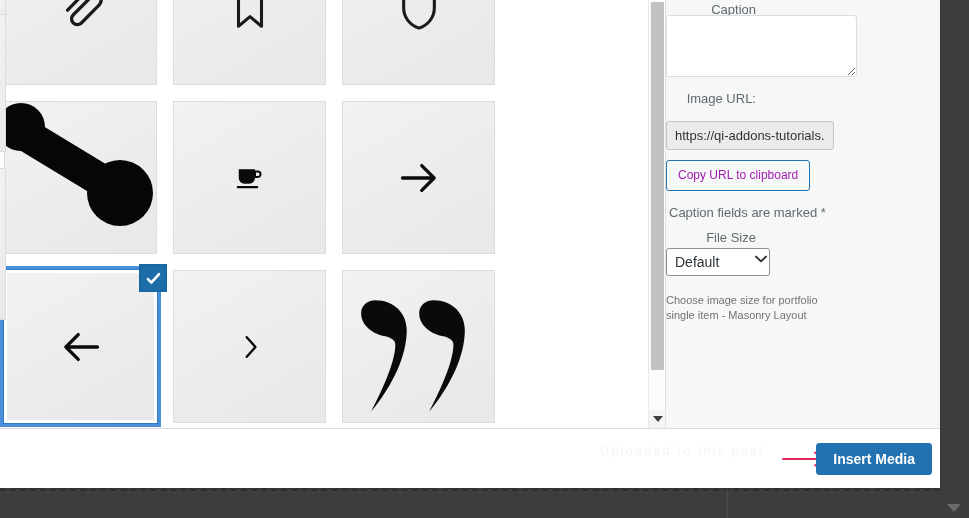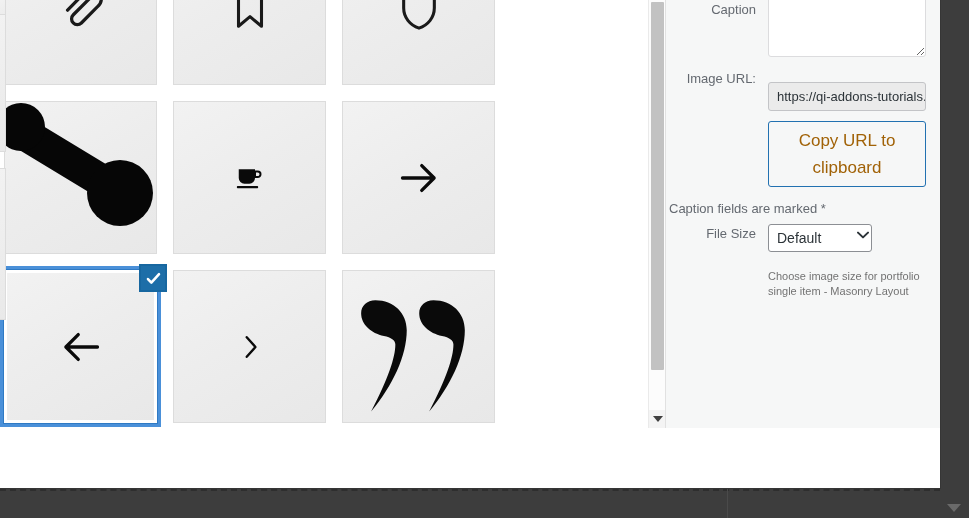--- a/index.html
+++ b/index.html
@@ -161,20 +161,21 @@
     background: #f6f7f7;
     border-left: 1px solid #e1e1e1;
     padding: 0 14px 0 0;
     position: relative;
     overflow: hidden;
   }
   .field-row {
     display: flex;
     align-items: flex-start;
     margin-bottom: 12px;
+    flex-direction: column;
   }
   .field-label {
     width: 102px;
     text-align: right;
     padding-right: 12px;
     font-size: 13px;
     color: #646970;
     line-height: 1.5;
     flex: none;
   }
@@ -207,23 +208,23 @@
     white-space: nowrap;
     overflow: hidden;
     text-overflow: clip;
     margin-top: 13px;
   }
 
   #copy-url-btn {
     display: inline-block;
     margin-top: 10px;
     padding: 5px 11px;
-    font-size: 17px;
-    font-family: "Liberation Sans", sans-serif;
-    color: #a16207;
+    font-size: 12px;
+    font-family: "Liberation Sans", sans-serif;
+    color: #a21caf;
     background: #f6f7f7;
     border: 1px solid #2271b1;
     border-radius: 3px;
     cursor: pointer;
     line-height: 1.6;
   }
 
   #required-note {
     font-size: 13px;
     color: #646970;
@@ -445,14 +446,23 @@
               </svg>
             </span>
           </span>
           <div id="size-help">Choose image size for portfolio single item - Masonry Layout</div>
         </div>
       </div>
 
     </div>
   </div>
 
+  <div id="modal-footer">
+    <div id="ghost-text">Uploaded to this post</div>
+
+    <svg id="annotation-arrow" viewBox="0 0 48 20">
+      <path d="M1 10h40M33 3.5L42 10l-9 6.5" fill="none" stroke="#e0285c" stroke-width="2" stroke-linecap="round" stroke-linejoin="round"></path>
+    </svg>
+
+    <button id="insert-media-btn">Insert Media</button>
+  </div>
 
 </div>
 
 </body></html>

